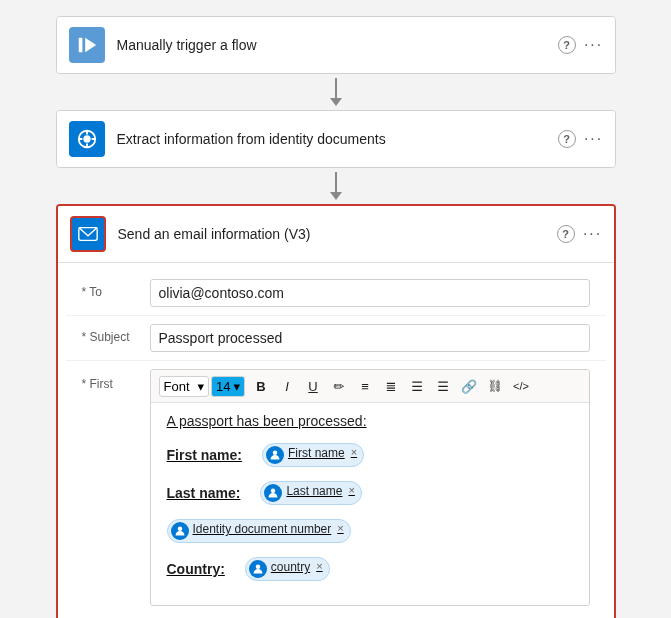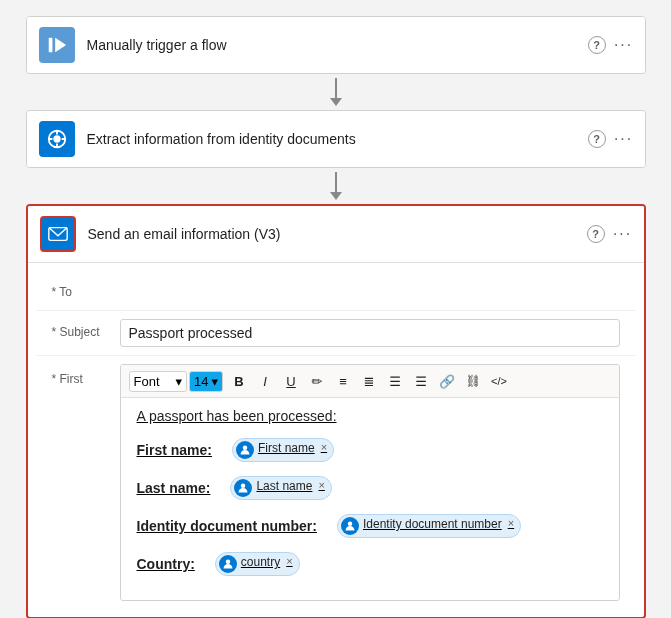--- a/index.html
+++ b/index.html
@@ -12,21 +12,21 @@
     }
 
     .flow-container {
       display: flex;
       flex-direction: column;
       align-items: center;
       gap: 0;
     }
 
     .flow-card {
-      width: 620px;
+      width: 560px;
       background: #fff;
       border: 1px solid #d1d1d1;
       border-radius: 4px;
       overflow: hidden;
     }
 
     .flow-card-header {
       display: flex;
       align-items: center;
       padding: 10px 12px;
@@ -146,21 +146,21 @@
 
     .toolbar-font-select {
       border: 1px solid #d1d1d1;
       border-radius: 3px;
       padding: 2px 4px;
       font-size: 13px;
       cursor: pointer;
       background: #fff;
       display: flex;
       align-items: center;
-      gap: 16px;
+      gap: 8px;
     }
 
     .toolbar-size-select {
       border: 1px solid #d1d1d1;
       border-radius: 3px;
       padding: 2px 4px;
       font-size: 13px;
       cursor: pointer;
       background: #0ea5e9;
       display: flex;
@@ -348,20 +348,21 @@
       <div class="card-actions">
         <div class="q-icon">?</div>
         <div class="ellipsis-icon">···</div>
       </div>
     </div>
 
     <div class="email-body">
 
       <div class="email-field-row">
         <span class="field-label">* To</span>
+        <input class="field-value-input" type="text" value="olivia@contoso.com" style="">
       </div>
 
       <div class="email-field-row">
         <span class="field-label">* Subject</span>
         <input class="field-value-input" type="text" value="Passport processed" style="">
       </div>
 
       <div class="email-field-row" style="align-items:flex-start; padding-top:8px;">
         <span class="field-label" style="padding-top:8px;">* First</span>
         <div class="body-field-wrapper">
@@ -416,21 +417,20 @@
                       <circle cx="8" cy="5" r="3"></circle>
                       <path d="M2 14c0-3.3 2.7-6 6-6s6 2.7 6 6"></path>
                     </svg>
                 </div>
                 <span>Last name</span>
                 <span class="token-close">×</span>
               </div>
             </div>
 
             <div class="body-field-line">
-              <span class="body-field-label">Identity document number:</span>
               <div class="dynamic-token">
                 <div class="token-icon">
                   <svg viewBox="0 0 16 16">
                       <circle cx="8" cy="5" r="3"></circle>
                       <path d="M2 14c0-3.3 2.7-6 6-6s6 2.7 6 6"></path>
                     </svg>
                 </div>
                 <span>Identity document number</span>
                 <span class="token-close">×</span>
               </div>

